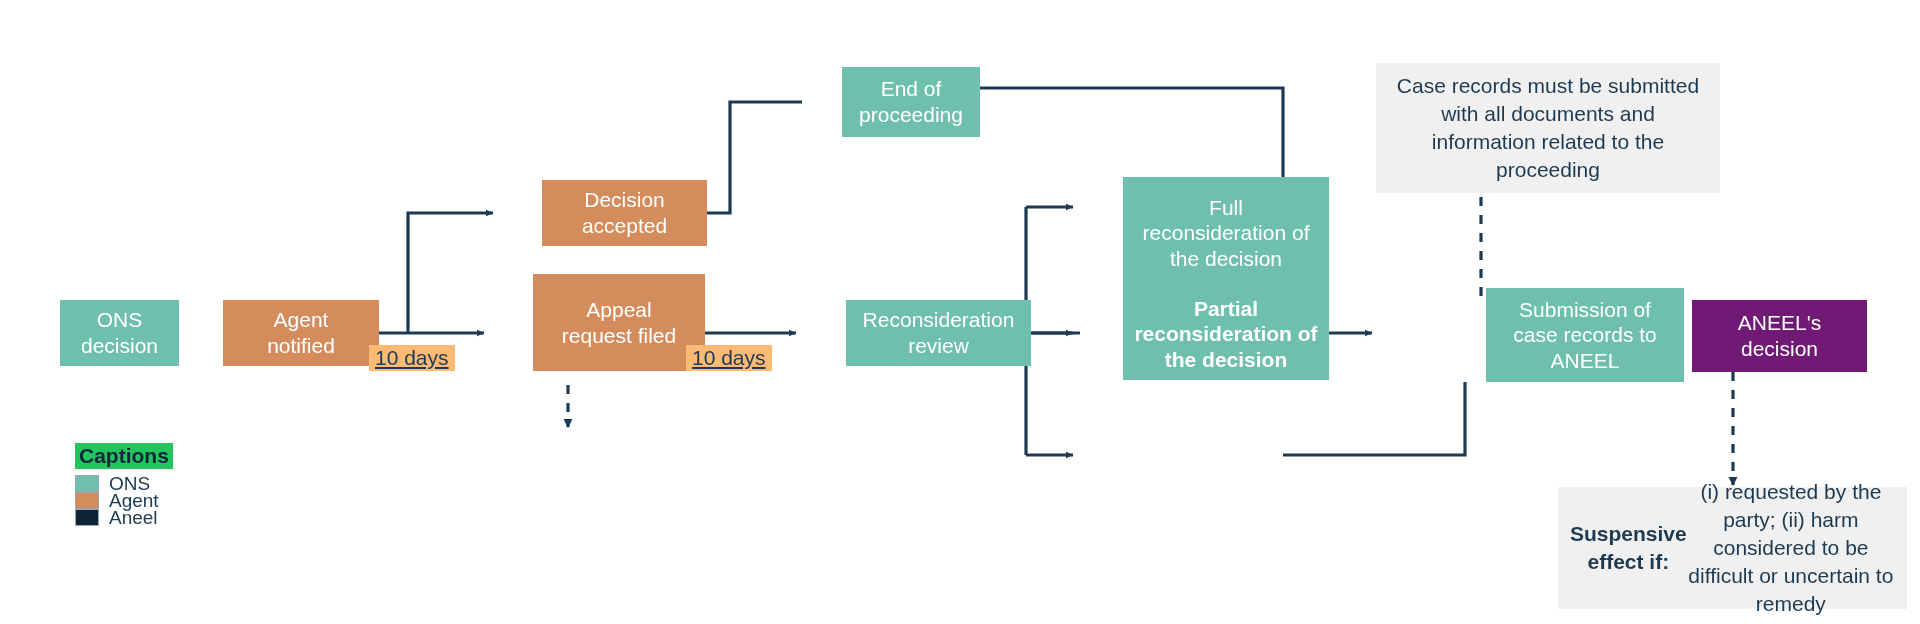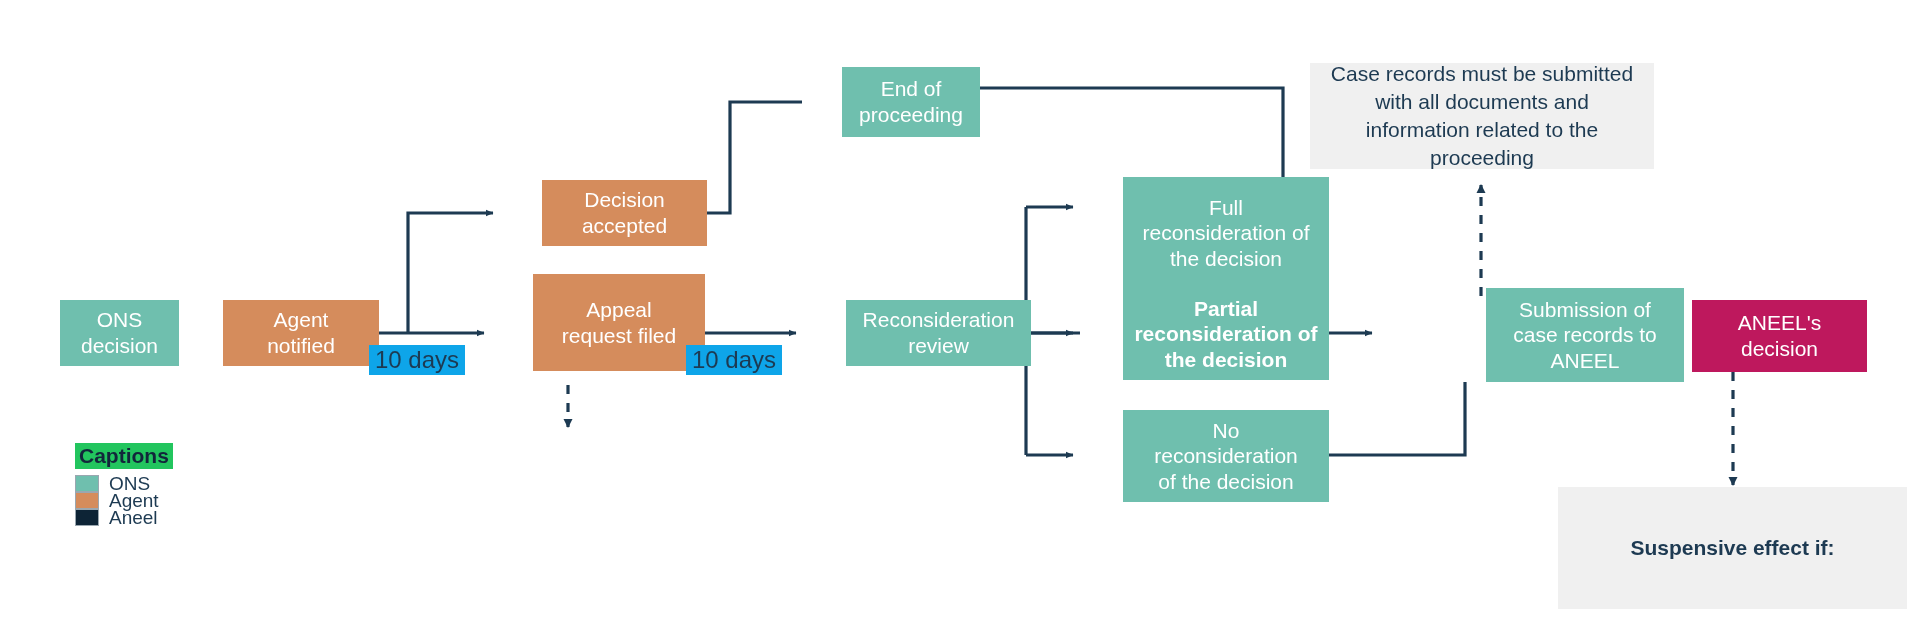--- a/index.html
+++ b/index.html
@@ -24,44 +24,45 @@
     color:#ffffff;
     font-size:21px;
     line-height:1.22;
     padding:4px 6px;
     box-sizing:border-box;
     z-index:3;
     margin-left:46px;
   }
   .node.teal{background:#6fbfae;}
   .node.orange{background:#d58c5c;}
-  .node.navy{background:#be185d;}
+  .node.navy{background:#701a75;}
   .note{
     position:absolute;
     background:#f0f0f0;
     color:#1d3a52;
     font-size:21px;
     line-height:1.33;
     text-align:center;
     display:flex;
     align-items:center;
     justify-content:center;
     padding:8px 12px;
     box-sizing:border-box;
     z-index:3;
   }
   .note b{font-weight:bold;}
   .edge-label{
     position:absolute;
-    background:#0ea5e9;
+    background:#fdba74;
     color:#1d3a52;
-    font-size:24px;
+    font-size:21px;
     padding:1px 6px;
     z-index:4;
     white-space:nowrap;
+    text-decoration:underline;
   }
   .legend{
     position:absolute;
     z-index:3;
     font-size:19px;
     color:#1d3a52;
   }
   .legend-title{
     font-weight:bold;
     font-size:21px;
@@ -165,47 +166,43 @@
 reconsideration of
 the decision</span>
   </div>
 
   <div class="node teal" style="left:1077px;top:288px;width:206px;height:92px;">
     <span style="white-space:pre-line;font-weight:bold;">Partial
 reconsideration of
 the decision</span>
   </div>
 
-  <div class="node teal" style="left:1077px;top:410px;width:206px;height:92px;">
-    <span style="white-space:pre-line;">No
-reconsideration
-of the decision</span>
-  </div>
 
   <div class="node teal" style="left:1440px;top:288px;width:198px;height:94px;">
     <span style="white-space:pre-line;">Submission of
 case records to
 ANEEL</span>
   </div>
 
   <div class="node navy" style="left:1646px;top:300px;width:175px;height:72px;">
     <span style="white-space:pre-line;">ANEEL's
 decision</span>
   </div>
 
   <div class="edge-label" style="left:369px;top:345px;">10 days</div>
   <div class="edge-label" style="left:686px;top:345px;">10 days</div>
 
-  <div class="note" style="left:1310px;top:63px;width:344px;height:106px;">
+  <div class="note" style="left:1376px;top:63px;width:344px;height:130px;">
     <span>Case records must be submitted with all documents and information related to the proceeding</span>
   </div>
 
 
   <div class="note" style="left:1558px;top:487px;width:349px;height:122px;flex-direction:row;">
     <b>Suspensive effect if:</b>
+    <span>(i) requested by the party; (ii) harm considered to be difficult or uncertain to remedy</span>
   </div>
 
   <div class="legend" style="left:75px;top:443px;">
     <div class="legend-title">Captions</div>
     <div class="legend-rows">
       <div class="legend-swatches">
         <div class="legend-swatch" style="background:#6fbfae;"></div>
         <div class="legend-swatch" style="background:#d58c5c;"></div>
         <div class="legend-swatch" style="background:#0d2436;"></div>
       </div>

